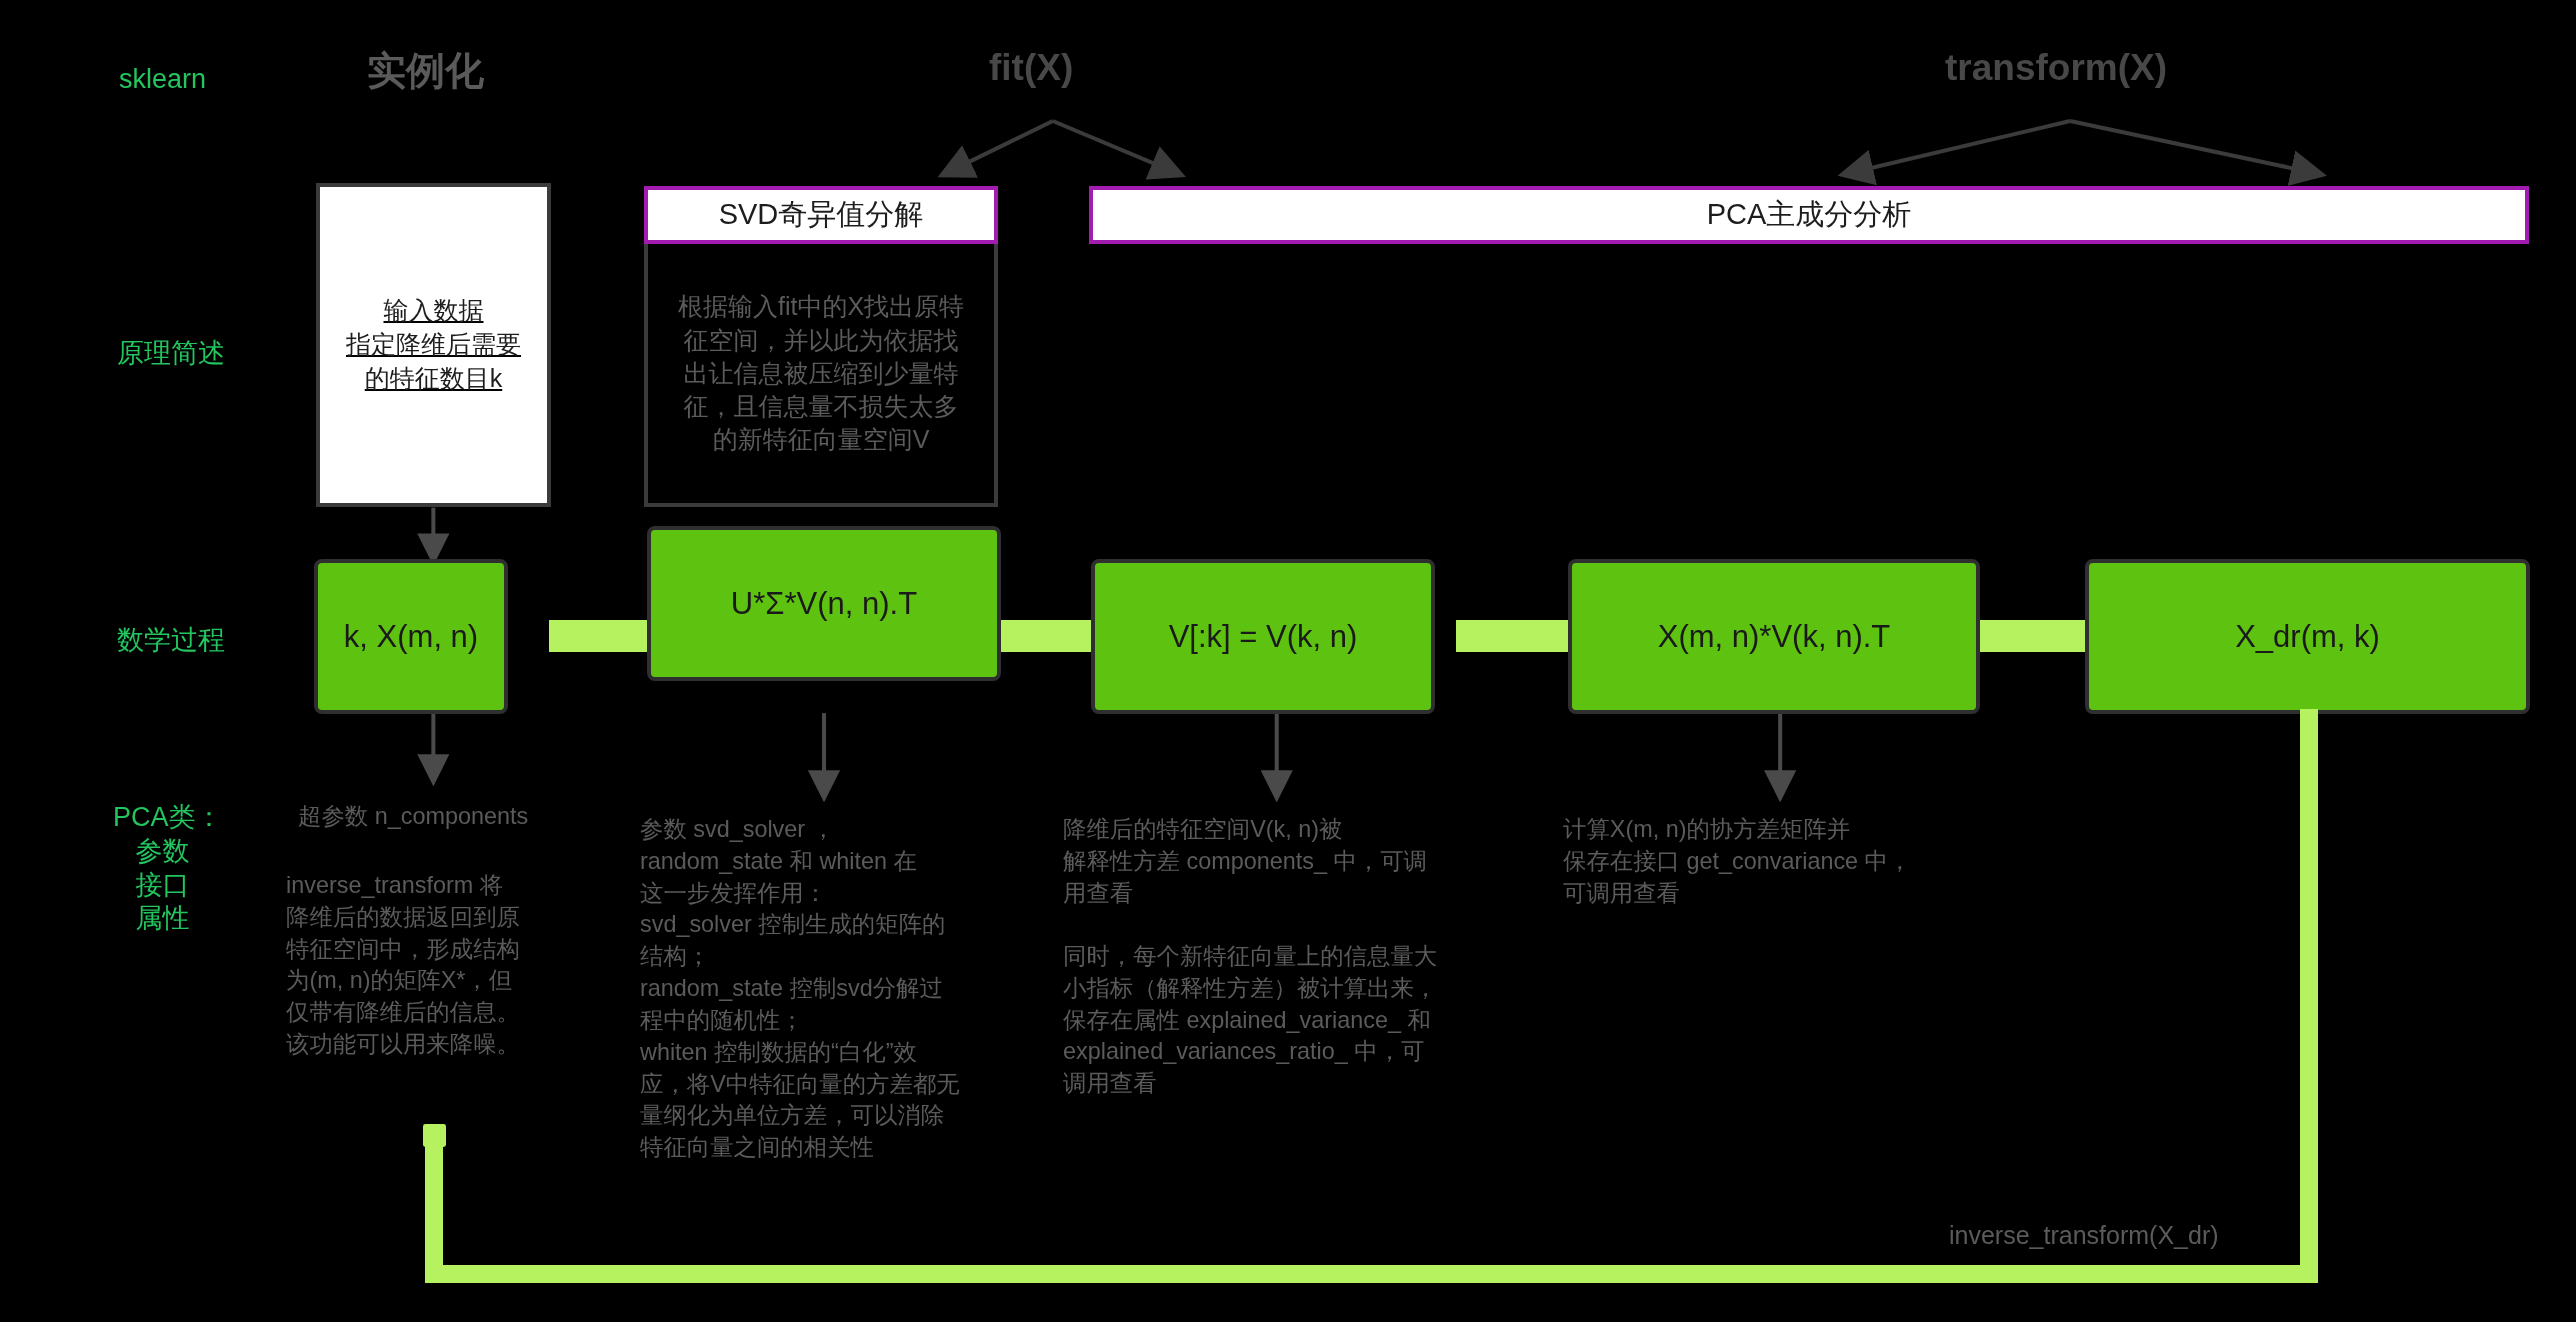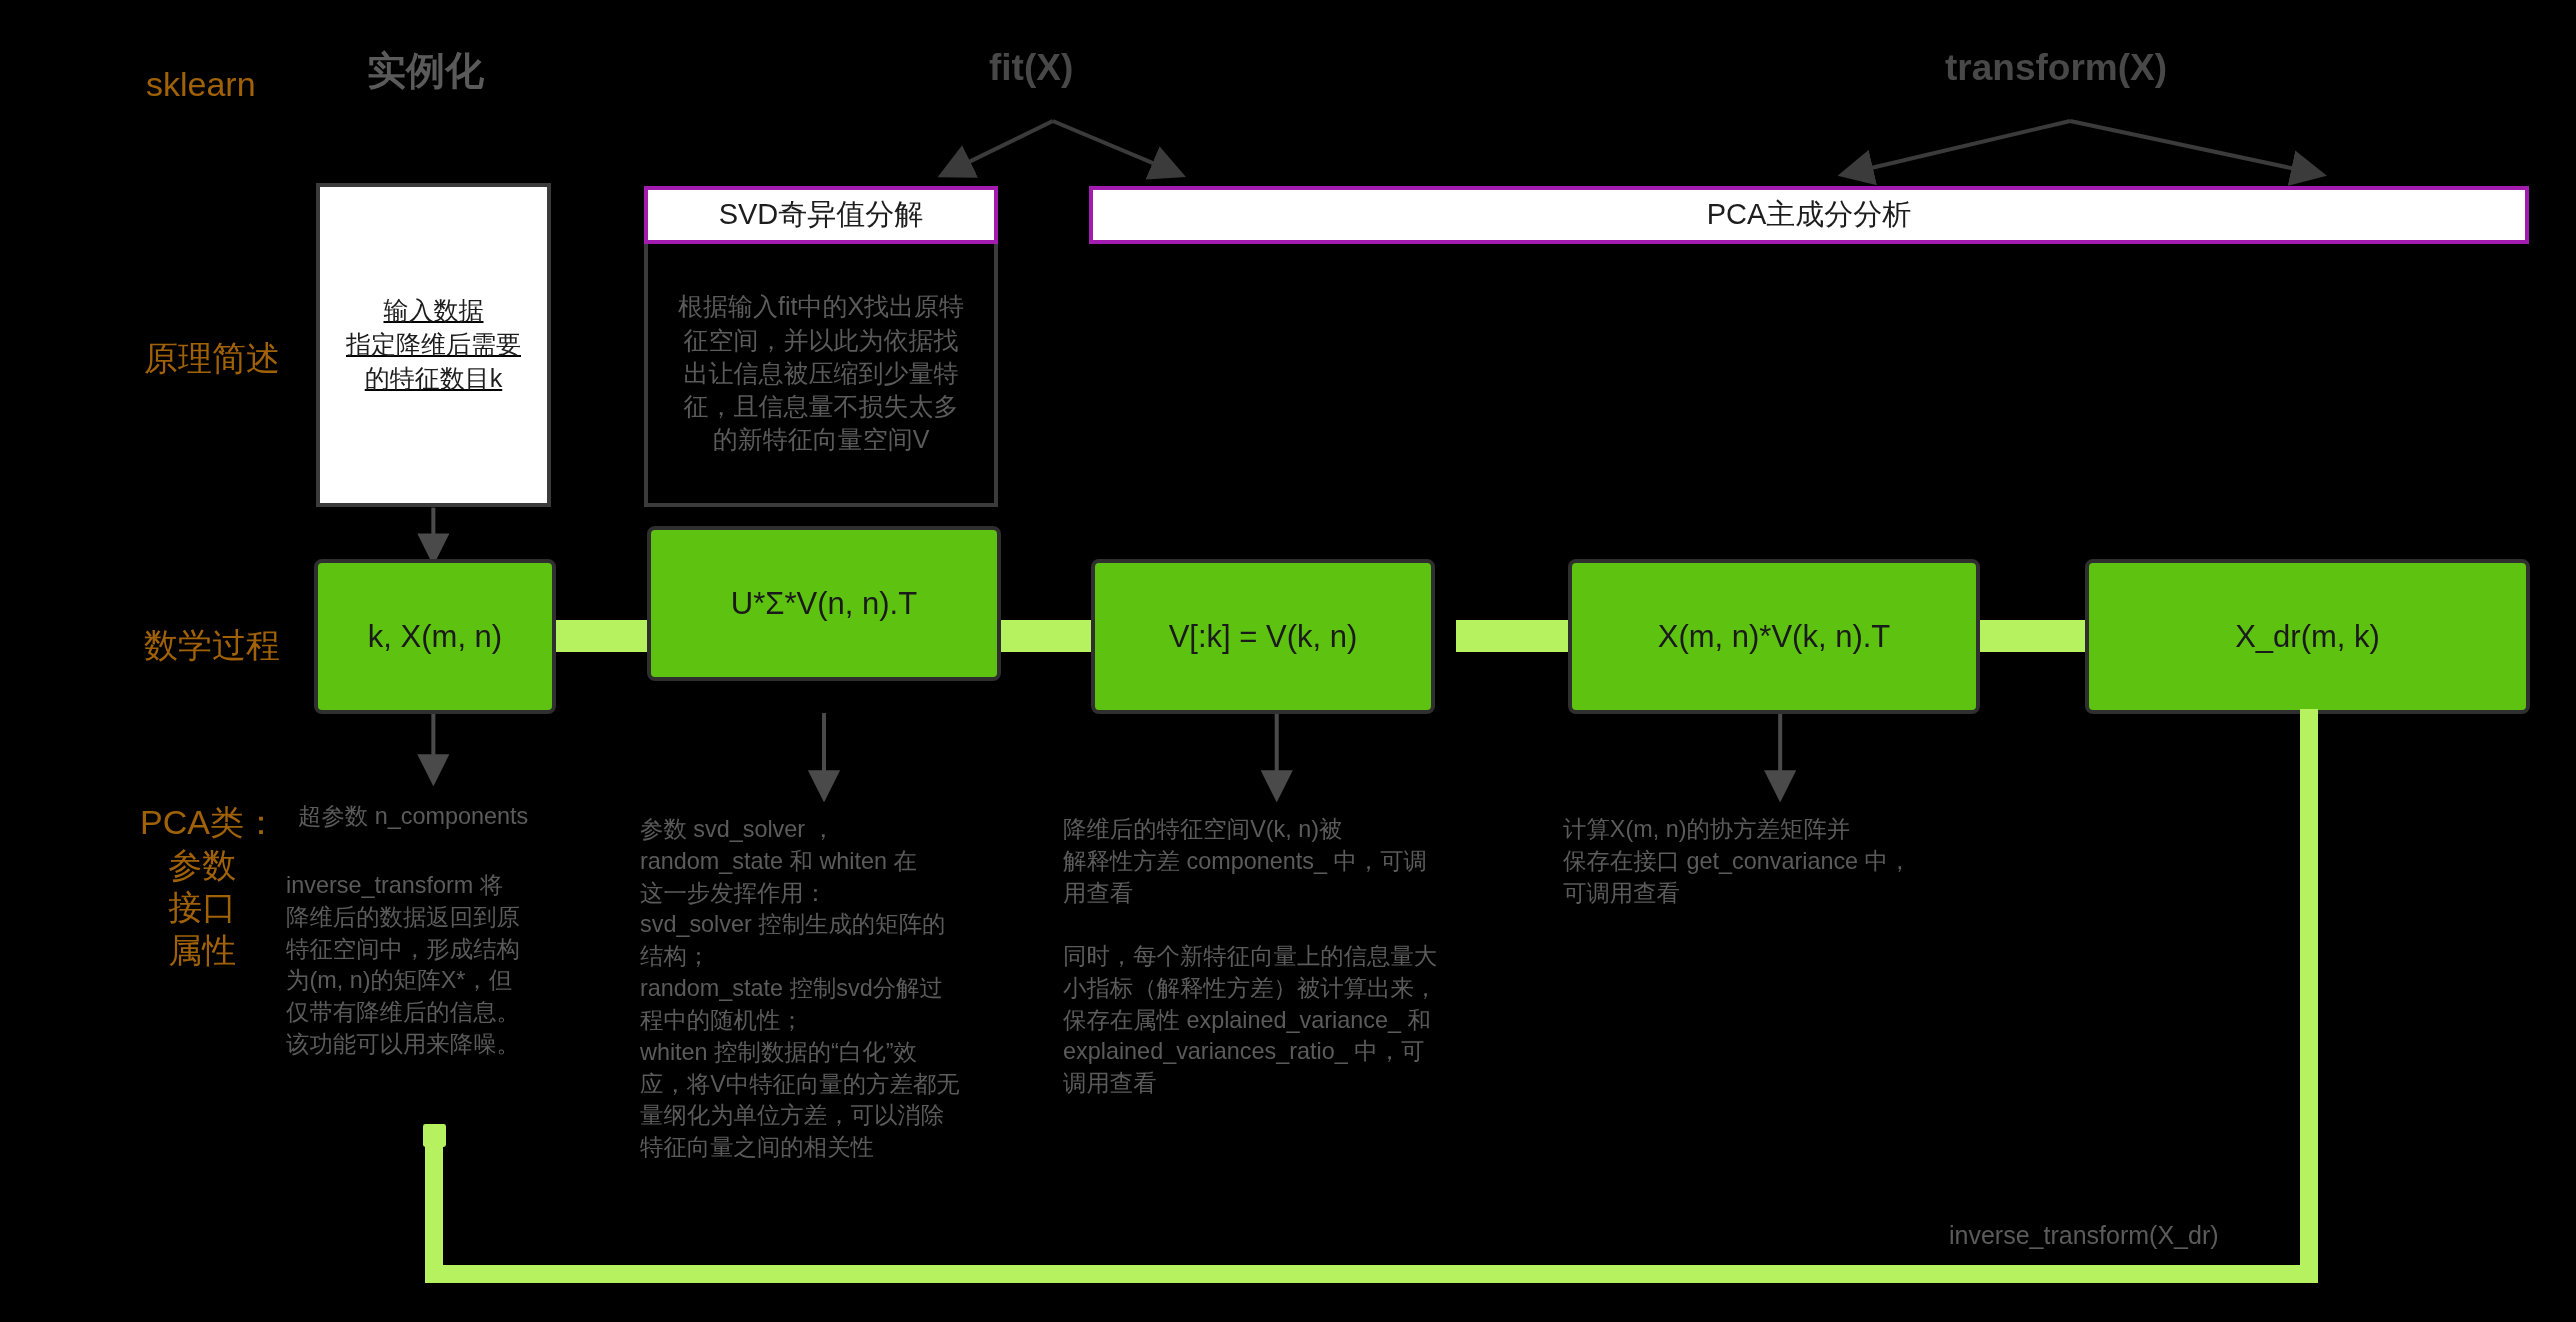--- a/index.html
+++ b/index.html
@@ -2,21 +2,21 @@
 <html style="font-size:13px"><head>
 <meta charset="utf-8">
 <style>
   html,body{margin:0;padding:0;background:#000;}
   body{width:2576px;height:1323px;overflow:hidden;
        font-family:"Liberation Sans","DejaVu Sans",sans-serif;}
   #stage{position:relative;width:2576px;height:1323px;background:#000;}
   .abs{position:absolute;}
 
   
-  .rowlabel{color:#a16207;font-size:34px;line-height:1.25;white-space:pre;margin-left:27px;}
+  .rowlabel{color:#22c55e;font-size:27px;line-height:1.25;white-space:pre;}
 
   
   .stage-h{color:#484848;font-weight:bold;white-space:nowrap;}
 
   
   .titlebar{background:#ffffff;border:4px solid #a21caf;box-sizing:border-box;
             display:flex;align-items:center;justify-content:center;}
   .titlebar span{color:#1d1d1d;font-size:29px;}
 
   
@@ -116,21 +116,21 @@
 
   <div class="abs titlebar" style="left:1089px;top:186px;width:1440px;height:58px;">
     <span>PCA主成分分析</span>
   </div>
 
   <div class="abs gconn" style="left:549px;top:620px;width:105px;height:32px;"></div>
   <div class="abs gconn" style="left:992px;top:620px;width:105px;height:32px;"></div>
   <div class="abs gconn" style="left:1456px;top:620px;width:117px;height:32px;"></div>
   <div class="abs gconn" style="left:1972px;top:620px;width:117px;height:32px;"></div>
 
-  <div class="abs greenbox" style="left:314px;top:559px;width:242px;height:155px;">
+  <div class="abs greenbox" style="left:314px;top:559px;width:194px;height:155px;">
     <span>k, X(m, n)</span>
   </div>
 
   <div class="abs greenbox" style="left:647px;top:526px;width:354px;height:155px;">
     <span>U*Σ*V(n, n).T</span>
   </div>
 
   <div class="abs greenbox" style="left:1091px;top:559px;width:344px;height:155px;">
     <span>V[:k] = V(k, n)</span>
   </div>

